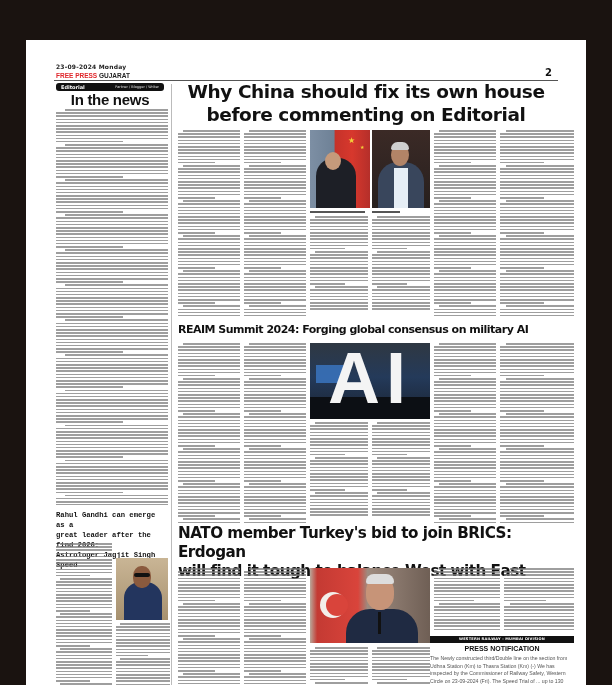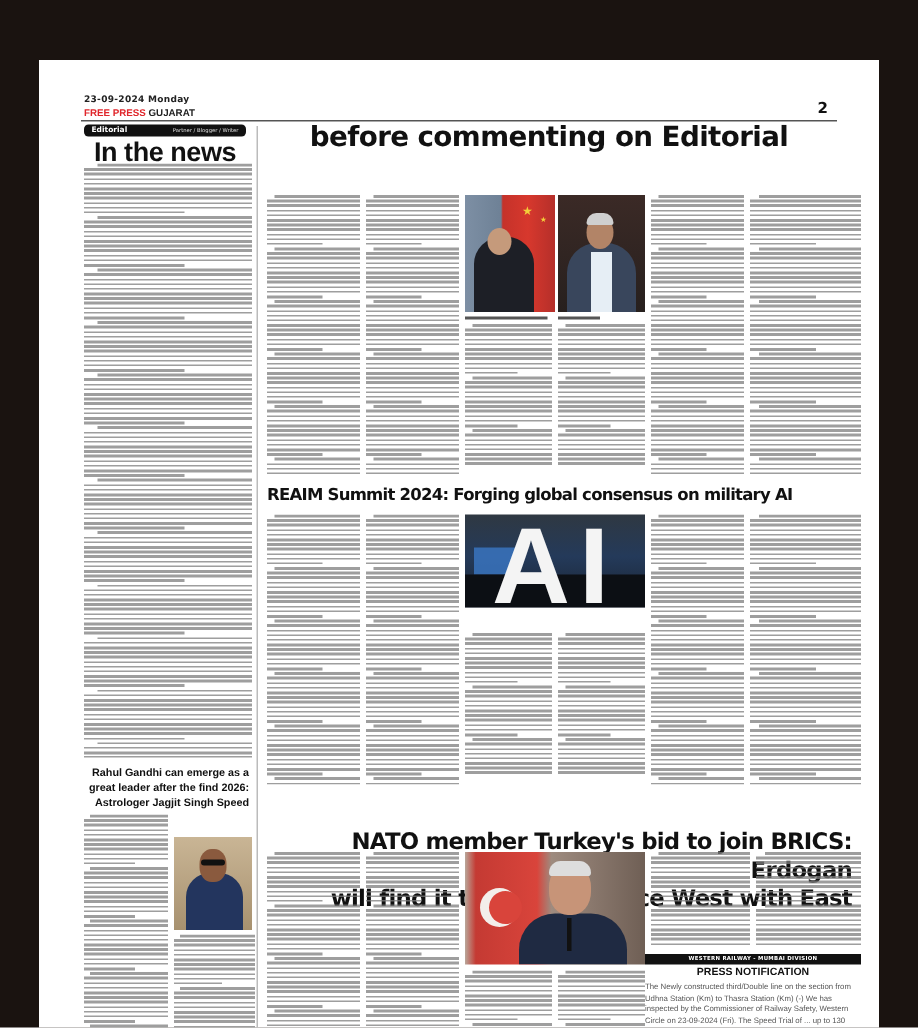--- a/index.html
+++ b/index.html
@@ -20,53 +20,53 @@
   .rule { position: absolute; left: 28px; right: 28px; top: 40px; height: 1px; background: #555; }
 
   
   .editorial-bar {
     position: absolute; left: 30px; top: 43px; width: 108px; height: 8px;
     background: #111; border-radius: 3px; color: #fff; font-size: 5px; font-weight: bold;
     display: flex; justify-content: space-between; align-items: center; padding: 0 5px;
   }
   .editorial-bar .by { font-size: 3.5px; font-weight: normal; opacity: .85; }
   .inthenews { position: absolute; left: 30px; top: 51px; width: 108px; text-align: center;
-    font-family: "Liberation Sans", sans-serif; font-size: 18px; font-weight: bold; color: #111; letter-spacing: -.3px; }
+    font-family: "Liberation Sans", sans-serif; font-size: 15px; font-weight: bold; color: #111; letter-spacing: -.3px; }
 
   .textcol { position: absolute; overflow: hidden; }
   .textcol .ln { height: 1.6px; margin-bottom: 1.6px; background: #7d7d7d; opacity: .75; }
   .textcol .ln.short { width: 60%; }
   .textcol .ln.ind { margin-left: 8%; }
 
   .col-rule { position: absolute; width: 1px; background: #bbb; }
 
-  .side-head { position: absolute; left: 30px; top: 470px; width: 110px; text-align: right;
-    font-family: Liberation Sans, sans-serif; font-size: 7.2px; font-weight: bold; line-height: 10px; color: #111; }
+  .side-head { position: absolute; left: 30px; top: 470px; width: 110px; text-align: left;
+    font-family: Liberation Mono, monospace; font-size: 7.2px; font-weight: bold; line-height: 10px; color: #111; }
 
   
   .hl { position: absolute; text-align: center; font-family: "DejaVu Sans", sans-serif; font-weight: bold; color: #111; letter-spacing: -.4px; }
   .hl1 { left: 150px; top: 40px; width: 380px; font-size: 18.5px; line-height: 23px; }
   .hl2 { left: 152px; top: 281px; width: 380px; font-size: 11px; line-height: 18px; text-align: left; letter-spacing: -.5px; }
-  .hl3 { left: 152px; top: 512px; width: 390px; font-size: 15.2px; line-height: 19px; text-align: right; letter-spacing: -.5px; }
+  .hl3 { left: 152px; top: 484px; width: 390px; font-size: 15.2px; line-height: 19px; text-align: left; letter-spacing: -.5px; }
 
   
   .photo { position: absolute; overflow: hidden; }
   .ph-xi { left: 284px; top: 90px; width: 60px; height: 78px;
     background: linear-gradient(90deg, #7d8fa4 0%, #6e8196 40%, #c5322a 42%, #d7382d 70%, #b52f2a 100%); }
   .ph-xi .person { position: absolute; left: 6px; bottom: 0; width: 40px; height: 50px; background: #1d1f26; border-radius: 18px 18px 0 0; }
   .ph-xi .head { position: absolute; left: 15px; top: 22px; width: 16px; height: 18px; background: #c59a7b; border-radius: 50%; }
   .ph-xi .star { position: absolute; color: #f3cf3a; font-size: 8px; }
   .ph-js { left: 346px; top: 90px; width: 58px; height: 78px;
     background: linear-gradient(180deg, #3b2a26, #27201e); }
   .ph-js .person { position: absolute; left: 6px; bottom: 0; width: 46px; height: 46px; background: #39465c; border-radius: 20px 20px 0 0; }
   .ph-js .shirt { position: absolute; left: 22px; bottom: 0; width: 14px; height: 40px; background: #e6eef5; }
   .ph-js .head { position: absolute; left: 19px; top: 14px; width: 18px; height: 22px; background: #b28467; border-radius: 50%; }
   .ph-js .hair { position: absolute; left: 19px; top: 12px; width: 18px; height: 8px; background: #cfcfcf; border-radius: 9px 9px 2px 2px; }
 
-  .ph-ai { left: 284px; top: 303px; width: 120px; height: 62px;
+  .ph-ai { left: 284px; top: 303px; width: 120px; height: 76px;
     background: linear-gradient(180deg, #2f3842 0%, #243a5a 45%, #1a2230 100%); }
   .ph-ai .screen { position: absolute; left: 6px; top: 22px; width: 28px; height: 18px; background: #3b78c6; opacity: .8; }
   .ph-ai .crowd { position: absolute; left: 0; right: 0; bottom: 0; height: 22px; background: #0c0f14; }
   .ph-ai .ai { position: absolute; left: 0; right: 0; top: -6px; text-align: center;
     font-family: "Liberation Sans", sans-serif; font-weight: bold; font-size: 72px; color: #f4f4f4; letter-spacing: 6px; }
 
   .ph-erd { left: 284px; top: 528px; width: 120px; height: 75px;
     background: linear-gradient(90deg, #b9a79a 0%, #c43a33 6%, #d9443b 40%, #9e8b7f 48%, #6f5f55 100%); }
   .ph-erd .crescent { position: absolute; left: 10px; top: 24px; width: 26px; height: 26px; border-radius: 50%; background: #f3eeea; }
   .ph-erd .crescent::after { content:""; position: absolute; left: 6px; top: 2px; width: 22px; height: 22px; border-radius: 50%; background: #d9443b; }
@@ -312,20 +312,21 @@
       <div class="ln"></div>
       <div class="ln"></div>
       <div class="ln"></div>
       <div class="ln"></div>
       <div class="ln"></div>
       <div class="ln"></div>
       <div class="ln"></div>
     </div>
 
   <div class="hl hl1">
+    <div>Why China should fix its own house</div>
     <div>before commenting on Editorial</div>
   </div>
   <div class="textcol" style="left:152px;top:90px;width:62px;height:186px;">
       <div class="ln ind"></div>
       <div class="ln"></div>
       <div class="ln"></div>
       <div class="ln"></div>
       <div class="ln"></div>
       <div class="ln"></div>
       <div class="ln"></div>

